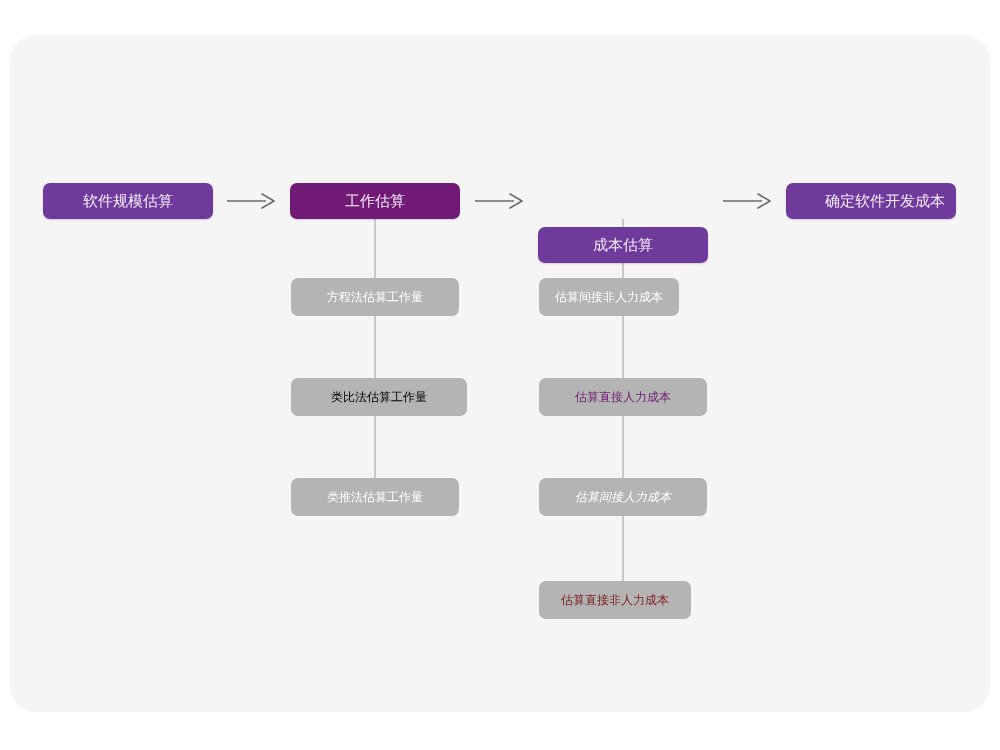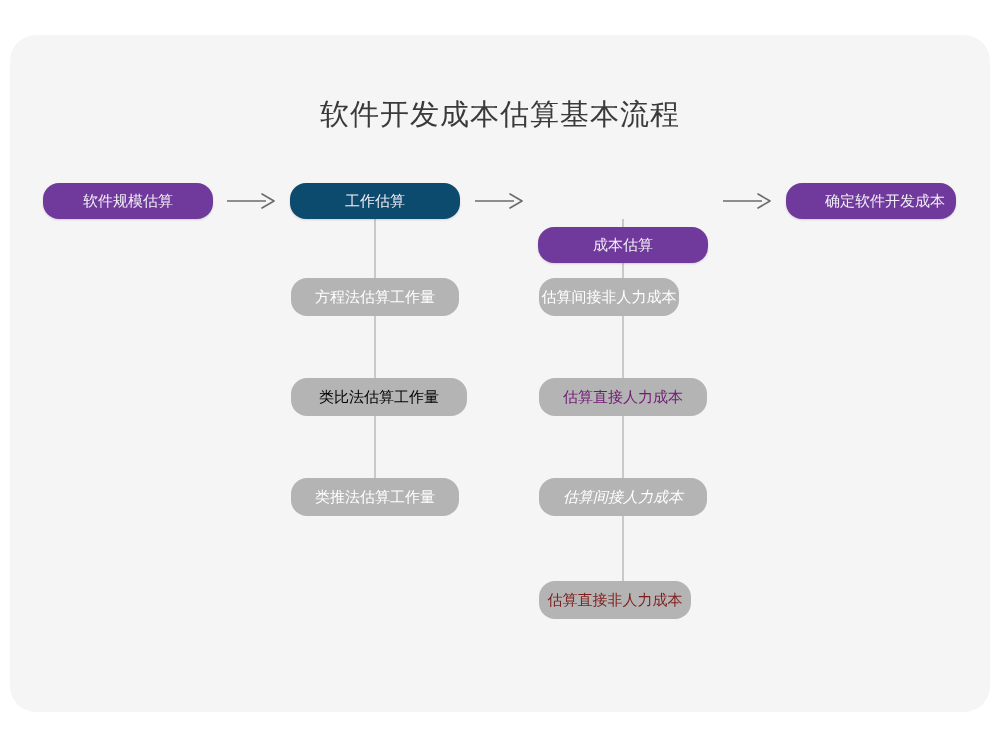--- a/index.html
+++ b/index.html
@@ -39,64 +39,63 @@
     color: #3a3a3a;
     letter-spacing: 1px;
     white-space: nowrap;
   }
   .node {
     position: absolute;
     display: flex;
     align-items: center;
     justify-content: center;
     box-sizing: border-box;
-    border-radius: 16px;
+    border-radius: 7px;
     white-space: nowrap;
   }
   .node.primary {
     background: #703a9c;
     color: #f2eef7;
     font-size: 15px;
     height: 36px;
     box-shadow: 0 1px 2px rgba(60,30,90,0.18);
   }
   .node.secondary {
     background: #b4b4b4;
     color: #ffffff;
-    font-size: 15px;
+    font-size: 12px;
     height: 38px;
   }
   .connector-v {
     position: absolute;
     width: 2px;
     background: #c9c9c9;
   }
   .arrow {
     position: absolute;
     height: 24px;
     display: block;
   }
   .arrow svg { display: block; }
 </style>
 </head>
 <body>
 
 <div id="canvas">
   <div class="card"></div>
-  <div class="title">软件开发成本估算基本流程</div>
   <div id="layer">
       <div class="connector-v" style="left: 374px; top: 219px; height: 59px; background: rgb(201, 201, 201);"></div>
       <div class="connector-v" style="left: 374px; top: 316px; height: 62px; background: rgb(201, 201, 201);"></div>
       <div class="connector-v" style="left: 374px; top: 416px; height: 62px; background: rgb(201, 201, 201);"></div>
       <div class="connector-v" style="left: 622px; top: 219px; height: 59px; background: rgb(201, 201, 201);"></div>
       <div class="connector-v" style="left: 622px; top: 316px; height: 62px; background: rgb(201, 201, 201);"></div>
       <div class="connector-v" style="left: 622px; top: 416px; height: 62px; background: rgb(201, 201, 201);"></div>
       <div class="connector-v" style="left: 622px; top: 516px; height: 65px; background: rgb(201, 201, 201);"></div>
       <div class="node primary" style="left: 43px; top: 183px; width: 170px; background: rgb(112, 58, 156); color: rgb(242, 238, 247);">软件规模估算</div>
-      <div class="node primary" style="left: 290px; top: 183px; width: 170px; background: #0c4a6e; color: rgb(242, 238, 247);">工作估算</div>
+      <div class="node primary" style="left: 290px; top: 183px; width: 170px; background: #701a75; color: rgb(242, 238, 247);">工作估算</div>
       <div class="node primary" style="left: 538px; top: 183px; width: 170px; background: rgb(112, 58, 156); color: rgb(242, 238, 247); margin-top: 44px;">成本估算</div>
       <div class="node primary" style="left: 786px; top: 183px; width: 170px; background: rgb(112, 58, 156); color: rgb(242, 238, 247); padding-left: 28px;">确定软件开发成本</div>
       <div class="node secondary" style="left: 291px; top: 278px; width: 168px; background: rgb(180, 180, 180); color: rgb(255, 255, 255);">方程法估算工作量</div>
       <div class="node secondary" style="left: 291px; top: 378px; width: 176px; background: rgb(180, 180, 180); color: #000000;">类比法估算工作量</div>
       <div class="node secondary" style="left: 291px; top: 478px; width: 168px; background: rgb(180, 180, 180); color: rgb(255, 255, 255);">类推法估算工作量</div>
       <div class="node secondary" style="left: 539px; top: 278px; width: 140px; background: rgb(180, 180, 180); color: rgb(255, 255, 255);">估算间接非人力成本</div>
       <div class="node secondary" style="left: 539px; top: 378px; width: 168px; background: rgb(180, 180, 180); color: #701a75;">估算直接人力成本</div>
       <div class="node secondary" style="left: 539px; top: 478px; width: 168px; background: rgb(180, 180, 180); color: rgb(255, 255, 255); font-style: italic;">估算间接人力成本</div>
       <div class="node secondary" style="left: 539px; top: 581px; width: 152px; background: rgb(180, 180, 180); color: #7f1d1d;">估算直接非人力成本</div>
       <div class="arrow" style="left: 227px; top: 189px; width: 48px;">

